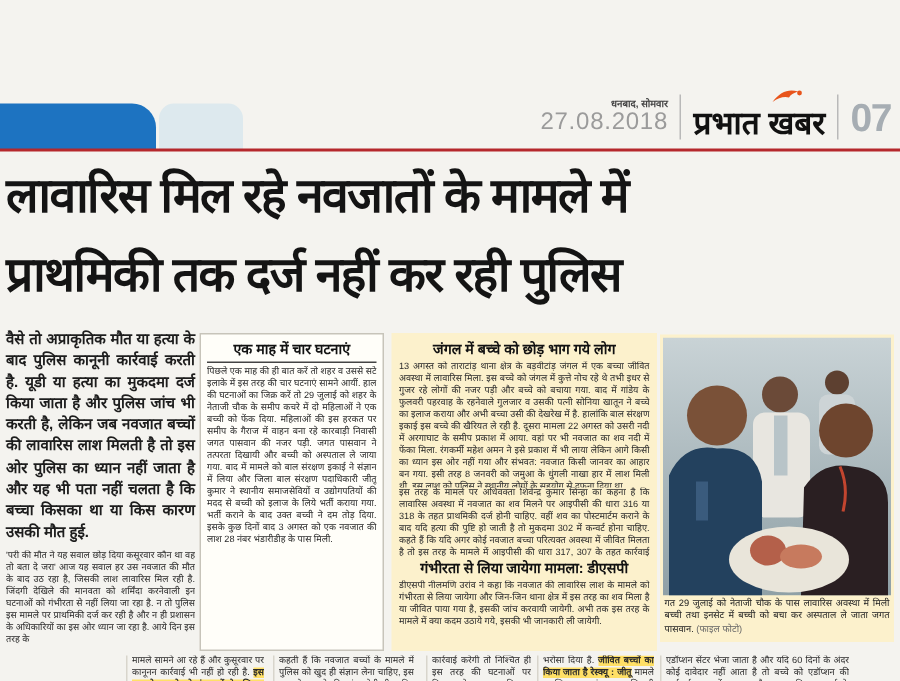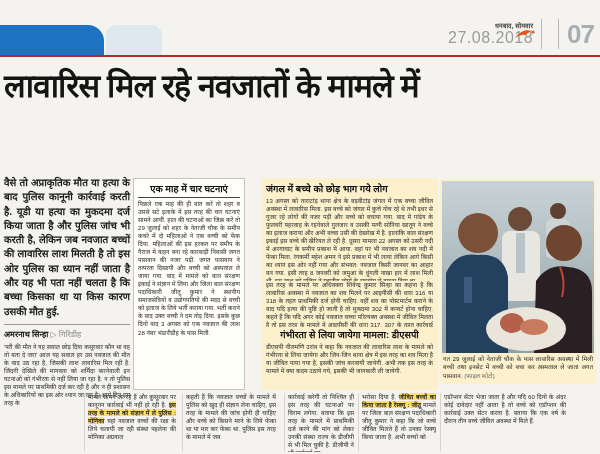--- a/index.html
+++ b/index.html
@@ -2,21 +2,21 @@
 <html><head>
 <meta charset="utf-8">
 <style>
   html,body{margin:0;padding:0;}
   body{
     width:600px;height:454px;position:relative;overflow:hidden;
     background:#f4f3ef;
     font-family:"Liberation Sans","DejaVu Sans",sans-serif;
     color:#1c1c1c;
   }
-  .abs{position:absolute;}
+  .abs{position:absolute;margin-top:44px;}
   
   .tab-blue{left:0;top:25px;width:104px;height:31px;background:#1d73c1;border-radius:0 16px 0 0;}
   .tab-light{left:106px;top:25px;width:56px;height:31px;background:#dde9ee;border-radius:10px 10px 0 0;}
   .red-rule{left:0;top:55px;width:600px;height:2px;background:#b5282c;}
   .mast{right:6px;top:14px;height:40px;display:flex;align-items:center;gap:8px;}
   .mast .dateblk{text-align:right;line-height:1.1;}
   .mast .place{font-size:6.5px;font-weight:bold;color:#444;}
   .mast .date{font-size:16px;color:#9b9b9b;letter-spacing:.5px;}
   .mast .vdiv{width:1px;height:30px;background:#b9b9b9;}
   .logo{position:relative;font-size:21px;font-weight:900;color:#111;letter-spacing:0;padding-top:6px;}
@@ -27,27 +27,27 @@
     font-size:32px;font-weight:900;color:#141414;letter-spacing:-1px;}
   
   .smalltxt{font-size:6.1px;line-height:1.32;text-align:justify;color:#2a2a2a;overflow:hidden;}
   .leadcol{left:4px;top:176px;width:126px;}
   .lead-intro{font-size:10px;line-height:1.43;text-align:justify;color:#1d1d1d;font-weight:700;}
   .byline{margin-top:5px;border-top:1px solid #999;padding-top:3px;font-size:8px;}
   .byline b{color:#111;}
   .byline .sep{color:#888;}
   .byline .place{color:#8a8a8a;}
   .lead-body{margin-top:4px;height:100px;}
-  .midbox{left:133px;top:178px;width:112px;height:212px;background:#fffef9;
+  .midbox{left:133px;top:178px;width:123px;height:212px;background:#fffef9;
     border:1px solid #c7c4ba;box-sizing:border-box;padding:3px 4px;overflow:hidden;}
   .midbox h3{margin:0 0 2px 0;font-size:9.5px;text-align:center;border-bottom:1px solid #444;
     padding-bottom:2px;color:#111;}
   .yellowpanel{left:261px;top:178px;width:177px;height:212px;background:#fcf1cc;
     box-sizing:border-box;padding:3px 5px;overflow:hidden;}
-  .yellowpanel h3{margin:1px 0 2px 0;font-size:9.5px;text-align:left;color:#111;}
+  .yellowpanel h3{margin:1px 0 2px 0;font-size:9.5px;text-align:center;color:#111;}
   .yellowpanel h3.left{text-align:center;}
   
   .photowrap{left:440px;top:179px;width:156px;background:#fcf1cc;padding:2px;box-sizing:border-box;}
   .photo{width:152px;height:172px;display:block;}
   .caption{font-size:6.2px;line-height:1.35;text-align:justify;color:#222;padding:2px 1px;}
   .caption .credit{color:#666;}
   
   .bcol{top:393px;height:59px;}
   .hl{background:#ffe066;font-weight:bold;}
   .c2{left:88px;width:88px;}
@@ -68,36 +68,33 @@
   <div class="dateblk">
     <div class="place">धनबाद, सोमवार</div>
     <div class="date">27.08.2018</div>
   </div>
   <div class="vdiv"></div>
   <div class="logo">
     <svg width="22" height="10" viewBox="0 0 22 10">
       <path d="M1 9 C6 2 12 0 18 2 C15 3 13 4 12 6 C9 5 5 6 1 9 Z" fill="#e8541b"></path>
       <circle cx="19" cy="3" r="1.6" fill="#e8541b"></circle>
     </svg>
+    <span>प्रभात खबर</span>
   </div>
   <div class="vdiv"></div>
   <div class="pageno">07</div>
 </div>
 
 <div class="abs headline">
   <div>लावारिस मिल रहे नवजातों के मामले में</div>
+  <div>प्राथमिकी तक दर्ज नहीं कर रही पुलिस</div>
 </div>
 
 <div class="abs leadcol">
   <div class="lead-intro">वैसे तो अप्राकृतिक मौत या हत्या के बाद पुलिस कानूनी कार्रवाई करती है. यूडी या हत्या का मुकदमा दर्ज किया जाता है और पुलिस जांच भी करती है, लेकिन जब नवजात बच्चों की लावारिस लाश मिलती है तो इस ओर पुलिस का ध्यान नहीं जाता है और यह भी पता नहीं चलता है कि बच्चा किसका था या किस कारण उसकी मौत हुई.</div>
-  <div class="byline">
-    <b>अमरनाथ सिन्हा</b>
-    <span class="sep">▷</span>
-    <span class="place">गिरिडीह</span>
-  </div>
   <div class="smalltxt lead-body">'परी की मौत ने यह सवाल छोड़ दिया कसूरवार कौन था वह तो बता दे जरा' आज यह सवाल हर उस नवजात की मौत के बाद उठ रहा है, जिसकी लाश लावारिस मिल रही है. जिंदगी देखिले की मानवता को शर्मिंदा करनेवाली इन घटनाओं को गंभीरता से नहीं लिया जा रहा है. न तो पुलिस इस मामले पर प्राथमिकी दर्ज कर रही है और न ही प्रशासन के अधिकारियों का इस ओर ध्यान जा रहा है. आये दिन इस तरह के</div>
 </div>
 
 <div class="abs midbox">
   <h3>एक माह में चार घटनाएं</h3>
   <div class="smalltxt" style="height:192px">पिछले एक माह की ही बात करें तो शहर व उससे सटे इलाके में इस तरह की चार घटनाएं सामने आयीं. हाल की घटनाओं का जिक्र करें तो 29 जुलाई को शहर के नेताजी चौक के समीप कचरे में दो महिलाओं ने एक बच्ची को फेंक दिया. महिलाओं की इस हरकत पर समीप के गैराज में वाहन बना रहे कारबाड़ी निवासी जगत पासवान की नजर पड़ी. जगत पासवान ने तत्परता दिखायी और बच्ची को अस्पताल ले जाया गया. बाद में मामले को बाल संरक्षण इकाई ने संज्ञान में लिया और जिला बाल संरक्षण पदाधिकारी जीतू कुमार ने स्थानीय समाजसेवियों व उद्योगपतियों की मदद से बच्ची को इलाज के लिये भर्ती कराया गया. भर्ती कराने के बाद उक्त बच्ची ने दम तोड़ दिया. इसके कुछ दिनों बाद 3 अगस्त को एक नवजात की लाश 28 नंबर भंडारीडीह के पास मिली.</div>
 </div>
 
 <div class="abs yellowpanel">
   <h3>जंगल में बच्चे को छोड़ भाग गये लोग</h3>

